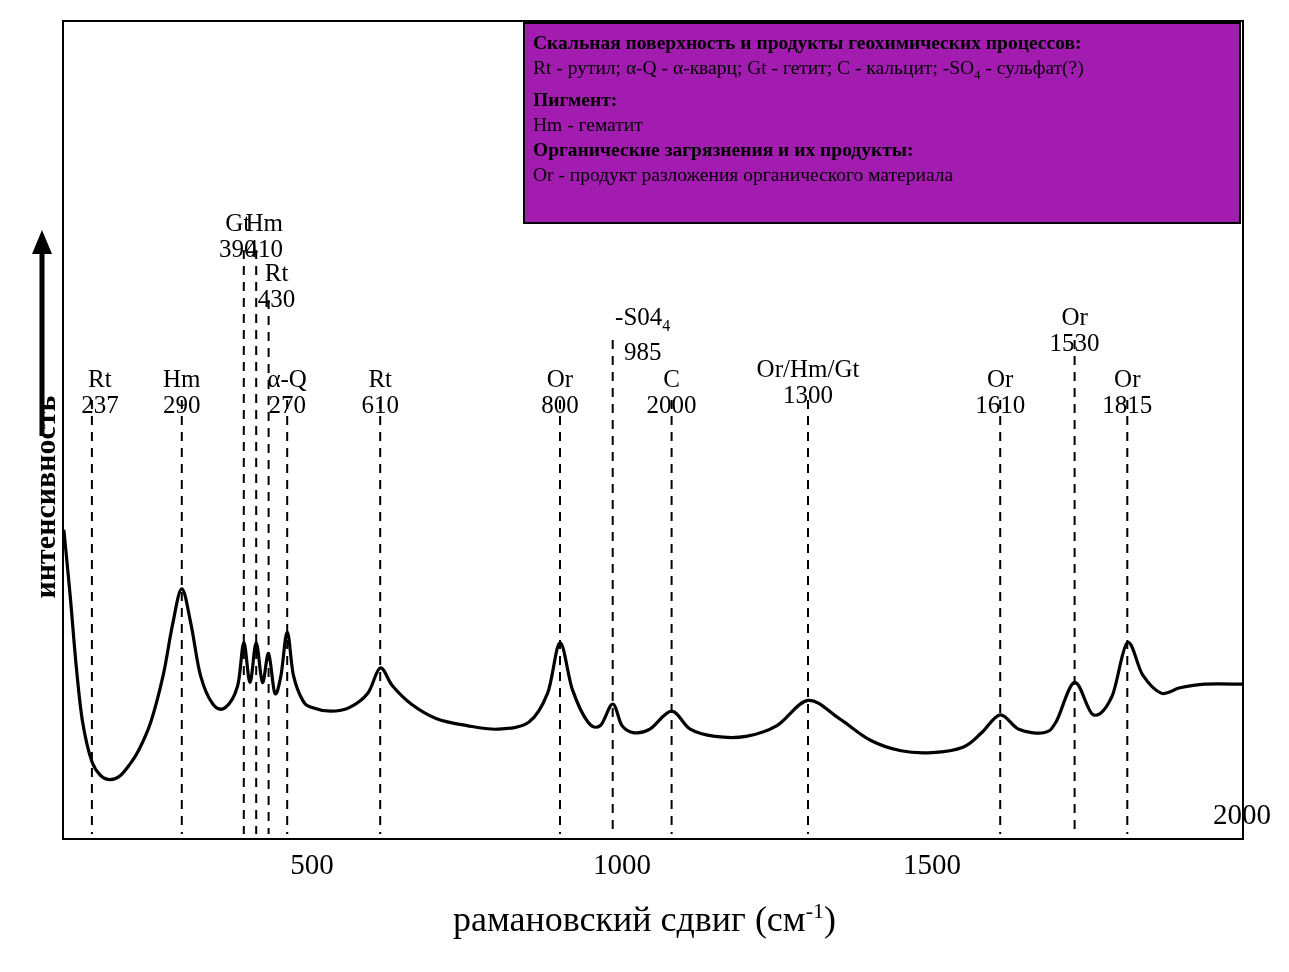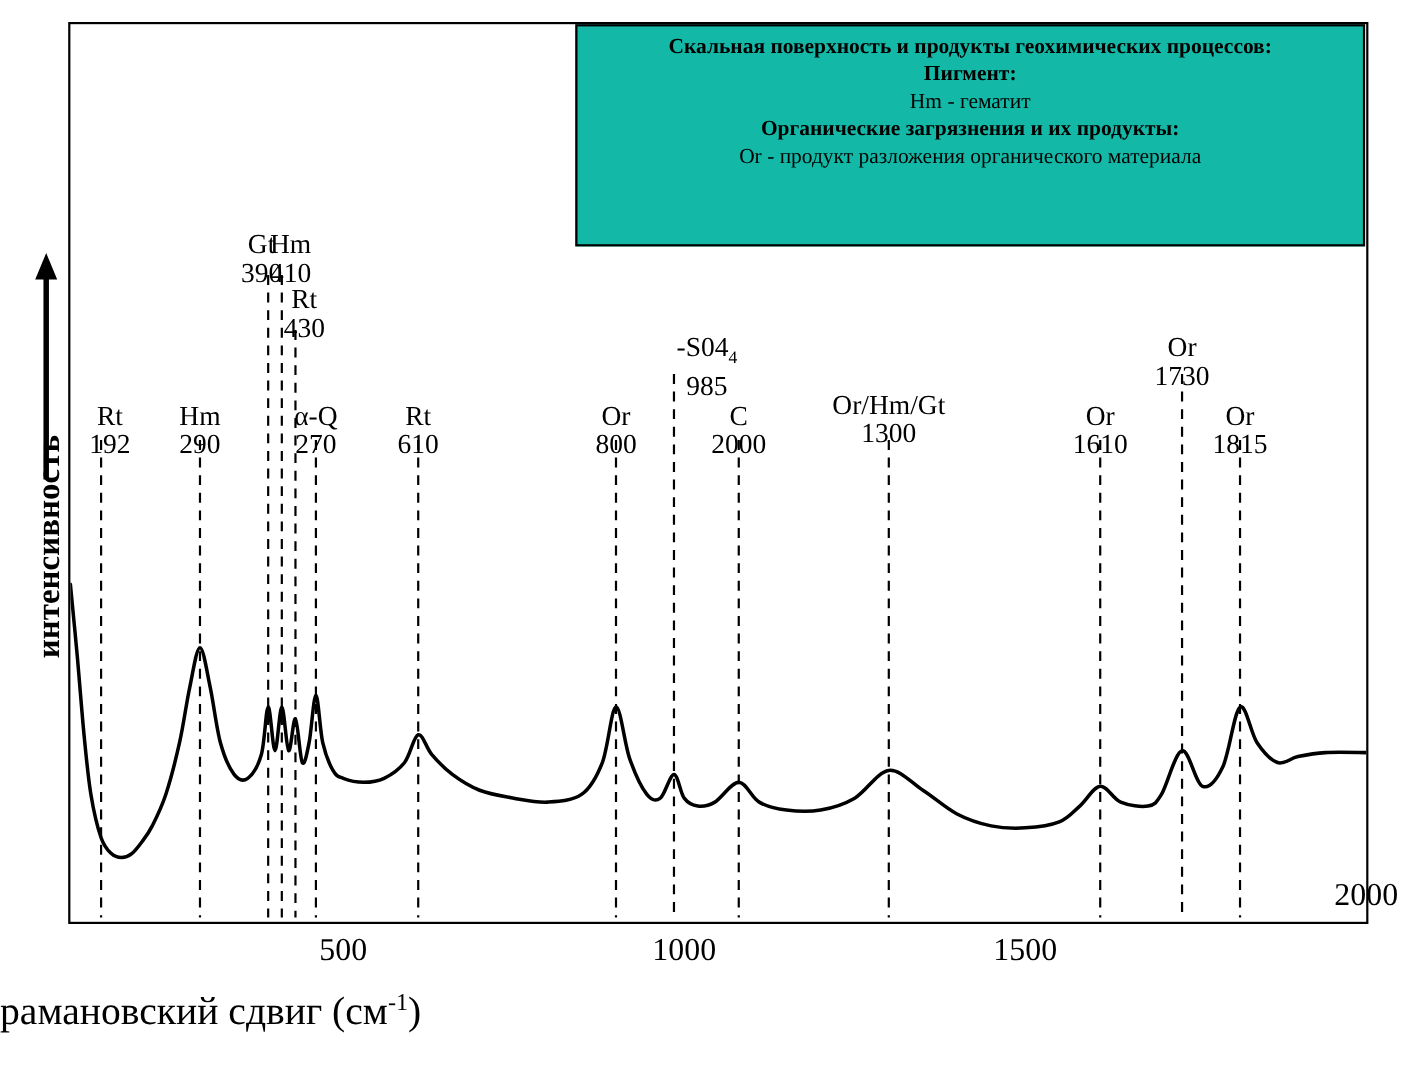--- a/index.html
+++ b/index.html
@@ -37,23 +37,22 @@
   }
   
   #legend-box {
     position: absolute;
     left: 523px;
     top: 22px;
     width: 718px;
     height: 202px;
     border: 2px solid #000;
     box-sizing: border-box;
-    background: #14b8a6;
+    background: #a21caf;
     padding: 6px 8px 0 8px;
-    text-align: center;
   }
   .legend-head {
     font-weight: bold;
     font-size: 19.5px;
     line-height: 25px;
     white-space: nowrap;
   }
   .legend-line {
     font-size: 19.5px;
     line-height: 25px;
@@ -84,21 +83,21 @@
     font-size: 29px;
     transform: translateX(-50%);
     white-space: nowrap;
   }
   
   #xaxis-title {
     position: absolute;
     left: 0;
     top: 898px;
     width: 1289px;
-    text-align: left;
+    text-align: center;
     font-size: 36px;
     white-space: nowrap;
   }
   #xaxis-title sup {
     font-size: 22px;
     vertical-align: super;
   }
   #yaxis-title {
     position: absolute;
     left: -155px;
@@ -138,30 +137,31 @@
           <line x1="936.2" x2="936.2" y1="378" y2="812" stroke="#000000" stroke-width="2" stroke-dasharray="9,7"></line>
           <line x1="1010.6" x2="1010.6" y1="318" y2="812" stroke="#000000" stroke-width="2" stroke-dasharray="9,7"></line>
           <line x1="1063.3" x2="1063.3" y1="378" y2="812" stroke="#000000" stroke-width="2" stroke-dasharray="9,7"></line>
         </g>
       <path id="spectrum-path" fill="none" stroke="#000000" stroke-width="3.2" stroke-linejoin="round" stroke-linecap="round" d="M 0.00 509.20 C 1.03 520.00, 4.13 551.20, 6.20 574.00 C 8.27 596.80, 10.33 625.00, 12.40 646.00 C 14.47 667.00, 16.02 684.40, 18.60 700.00 C 21.18 715.60, 24.80 730.60, 27.90 739.60 C 31.00 748.60, 34.10 751.00, 37.20 754.00 C 40.30 757.00, 43.40 757.60, 46.50 757.60 C 49.60 757.60, 52.70 756.40, 55.80 754.00 C 58.90 751.60, 62.00 747.40, 65.10 743.20 C 68.20 739.00, 70.78 736.00, 74.40 728.80 C 78.02 721.60, 82.67 712.60, 86.80 700.00 C 90.93 687.40, 95.58 669.40, 99.20 653.20 C 102.82 637.00, 105.40 617.20, 108.50 602.80 C 111.60 588.40, 114.70 566.80, 117.80 566.80 C 120.90 566.80, 124.00 588.40, 127.10 602.80 C 130.20 617.20, 132.78 640.00, 136.40 653.20 C 140.02 666.40, 144.67 676.60, 148.80 682.00 C 152.93 687.40, 157.07 688.60, 161.20 685.60 C 165.33 682.60, 170.50 674.80, 173.60 664.00 C 176.70 653.20, 177.73 621.40, 179.80 620.80 C 181.87 620.20, 183.93 660.40, 186.00 660.40 C 188.07 660.40, 190.13 620.80, 192.20 620.80 C 194.27 620.80, 196.33 658.60, 198.40 660.40 C 200.47 662.20, 202.53 629.80, 204.60 631.60 C 206.67 633.40, 208.73 667.60, 210.80 671.20 C 212.87 674.80, 214.93 663.40, 217.00 653.20 C 219.07 643.00, 221.13 610.00, 223.20 610.00 C 225.27 610.00, 226.82 641.80, 229.40 653.20 C 231.98 664.60, 235.60 673.00, 238.70 678.40 C 241.80 683.80, 243.35 683.80, 248.00 685.60 C 252.65 687.40, 260.40 689.20, 266.60 689.20 C 272.80 689.20, 279.00 688.60, 285.20 685.60 C 291.40 682.60, 298.63 677.80, 303.80 671.20 C 308.97 664.60, 312.07 647.20, 316.20 646.00 C 320.33 644.80, 323.43 658.00, 328.60 664.00 C 333.77 670.00, 339.97 676.60, 347.20 682.00 C 354.43 687.40, 362.70 692.80, 372.00 696.40 C 381.30 700.00, 392.67 701.80, 403.00 703.60 C 413.33 705.40, 423.67 707.80, 434.00 707.20 C 444.33 706.60, 456.73 706.00, 465.00 700.00 C 473.27 694.00, 478.43 684.40, 483.60 671.20 C 488.77 658.00, 491.87 621.40, 496.00 620.80 C 500.13 620.20, 503.75 654.40, 508.40 667.60 C 513.05 680.80, 519.25 694.00, 523.90 700.00 C 528.55 706.00, 532.17 706.60, 536.30 703.60 C 540.43 700.60, 545.08 682.00, 548.70 682.00 C 552.32 682.00, 554.38 698.80, 558.00 703.60 C 561.62 708.40, 565.75 710.20, 570.40 710.80 C 575.05 711.40, 579.70 710.80, 585.90 707.20 C 592.10 703.60, 600.88 689.20, 607.60 689.20 C 614.32 689.20, 618.97 703.00, 626.20 707.20 C 633.43 711.40, 641.70 713.20, 651.00 714.40 C 660.30 715.60, 671.67 716.20, 682.00 714.40 C 692.33 712.60, 702.67 709.60, 713.00 703.60 C 723.33 697.60, 733.67 679.60, 744.00 678.40 C 754.33 677.20, 764.67 689.80, 775.00 696.40 C 785.33 703.00, 795.67 712.60, 806.00 718.00 C 816.33 723.40, 826.67 726.70, 837.00 728.80 C 847.33 730.90, 857.67 731.20, 868.00 730.60 C 878.33 730.00, 890.73 728.50, 899.00 725.20 C 907.27 721.90, 911.40 716.20, 917.60 710.80 C 923.80 705.40, 930.00 693.40, 936.20 692.80 C 942.40 692.20, 947.57 704.20, 954.80 707.20 C 962.03 710.20, 973.40 712.00, 979.60 710.80 C 985.80 709.60, 986.83 708.40, 992.00 700.00 C 997.17 691.60, 1004.40 661.60, 1010.60 660.40 C 1016.80 659.20, 1023.00 690.40, 1029.20 692.80 C 1035.40 695.20, 1042.12 686.80, 1047.80 674.80 C 1053.48 662.80, 1058.13 624.40, 1063.30 620.80 C 1068.47 617.20, 1073.12 644.80, 1078.80 653.20 C 1084.48 661.60, 1091.20 669.10, 1097.40 671.20 C 1103.60 673.30, 1108.77 667.30, 1116.00 665.80 C 1123.23 664.30, 1130.47 662.80, 1140.80 662.20 C 1151.13 661.60, 1171.80 662.20, 1178.00 662.20"></path>
     </svg>
   </div>
 
   <div id="legend-box">
     <div class="legend-head">Скальная поверхность и продукты геохимических процессов:</div>
+    <div class="legend-line"><span>Rt - рутил; α-Q - α-кварц; Gt - гетит; C - кальцит; -SO</span><sub>4</sub><span> - сульфат(?)</span></div>
     <div class="legend-head">Пигмент:</div>
     <div class="legend-line">Hm - гематит</div>
     <div class="legend-head">Органические загрязнения и их продукты:</div>
     <div class="legend-line">Or - продукт разложения органического материала</div>
   </div>
 
   <div id="peak-labels">
       <div class="peak-label" style="left: 99.9px; top: 366px;">
         <span class="lname">Rt</span>
-        <span class="lpos">192</span>
+        <span class="lpos">237</span>
       </div>
       <div class="peak-label" style="left: 181.8px; top: 366px;">
         <span class="lname">Hm</span>
         <span class="lpos">290</span>
       </div>
       <div class="peak-label" style="left: 237.8px; top: 210px;">
         <span class="lname">Gt</span>
         <span class="lpos">390</span>
       </div>
       <div class="peak-label" style="left: 264.2px; top: 210px;">
@@ -195,21 +195,21 @@
       <div class="peak-label" style="left: 808px; top: 356px;">
         <span class="lname">Or/Hm/Gt</span>
         <span class="lpos">1300</span>
       </div>
       <div class="peak-label" style="left: 1000.2px; top: 366px;">
         <span class="lname">Or</span>
         <span class="lpos">1610</span>
       </div>
       <div class="peak-label" style="left: 1074.6px; top: 304px;">
         <span class="lname">Or</span>
-        <span class="lpos">1730</span>
+        <span class="lpos">1530</span>
       </div>
       <div class="peak-label" style="left: 1127.3px; top: 366px;">
         <span class="lname">Or</span>
         <span class="lpos">1815</span>
       </div>
     </div>
 
   <div id="xticks">
       <div class="xtick" style="left: 312px; top: 848px;">500</div>
       <div class="xtick" style="left: 622px; top: 848px;">1000</div>

